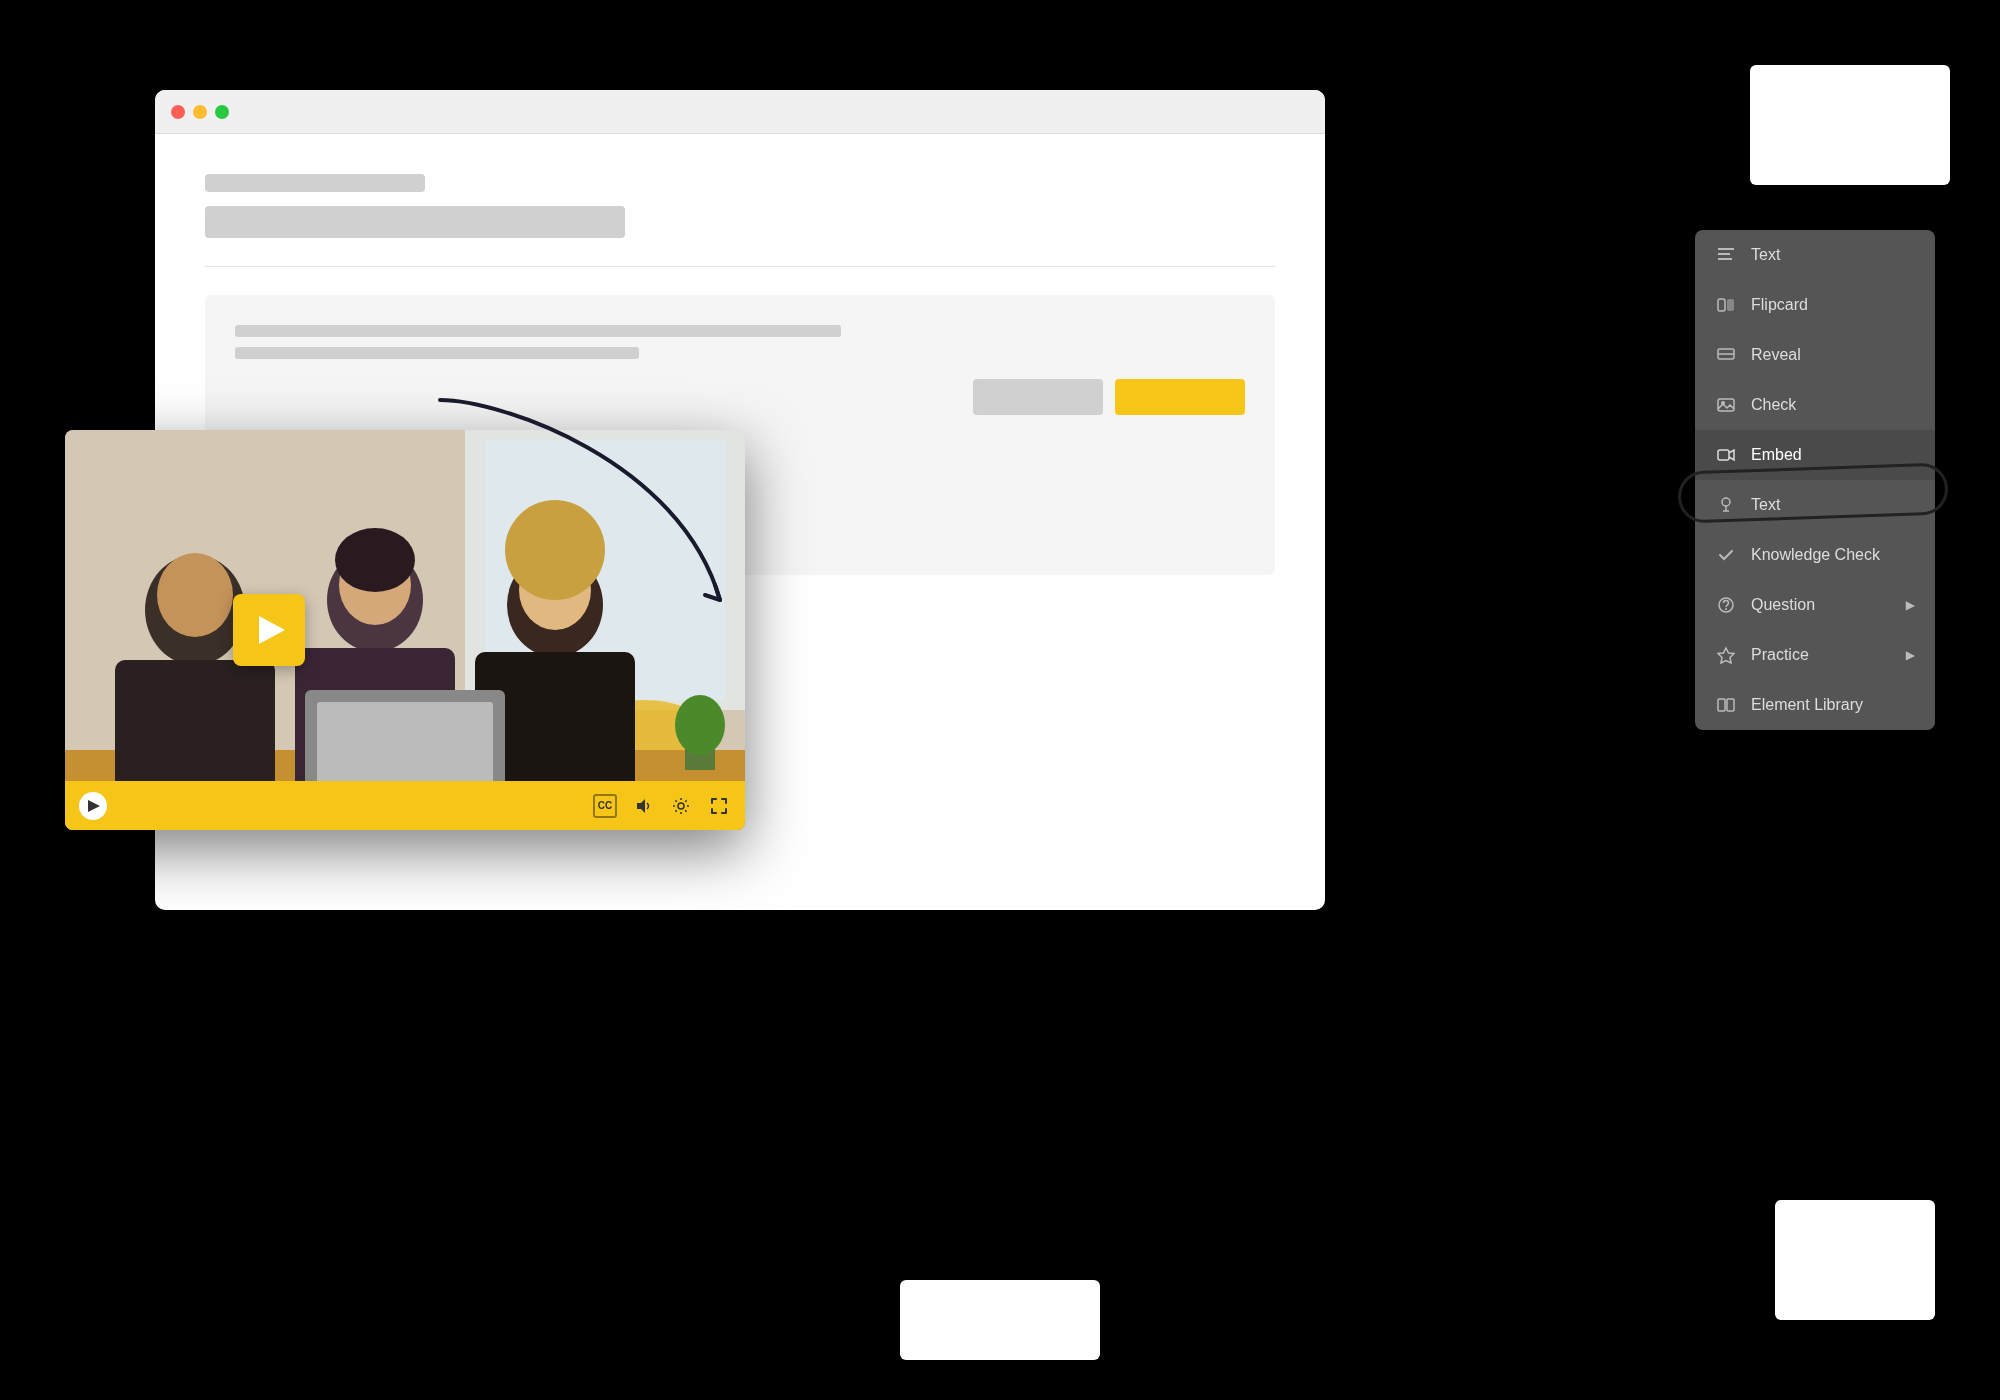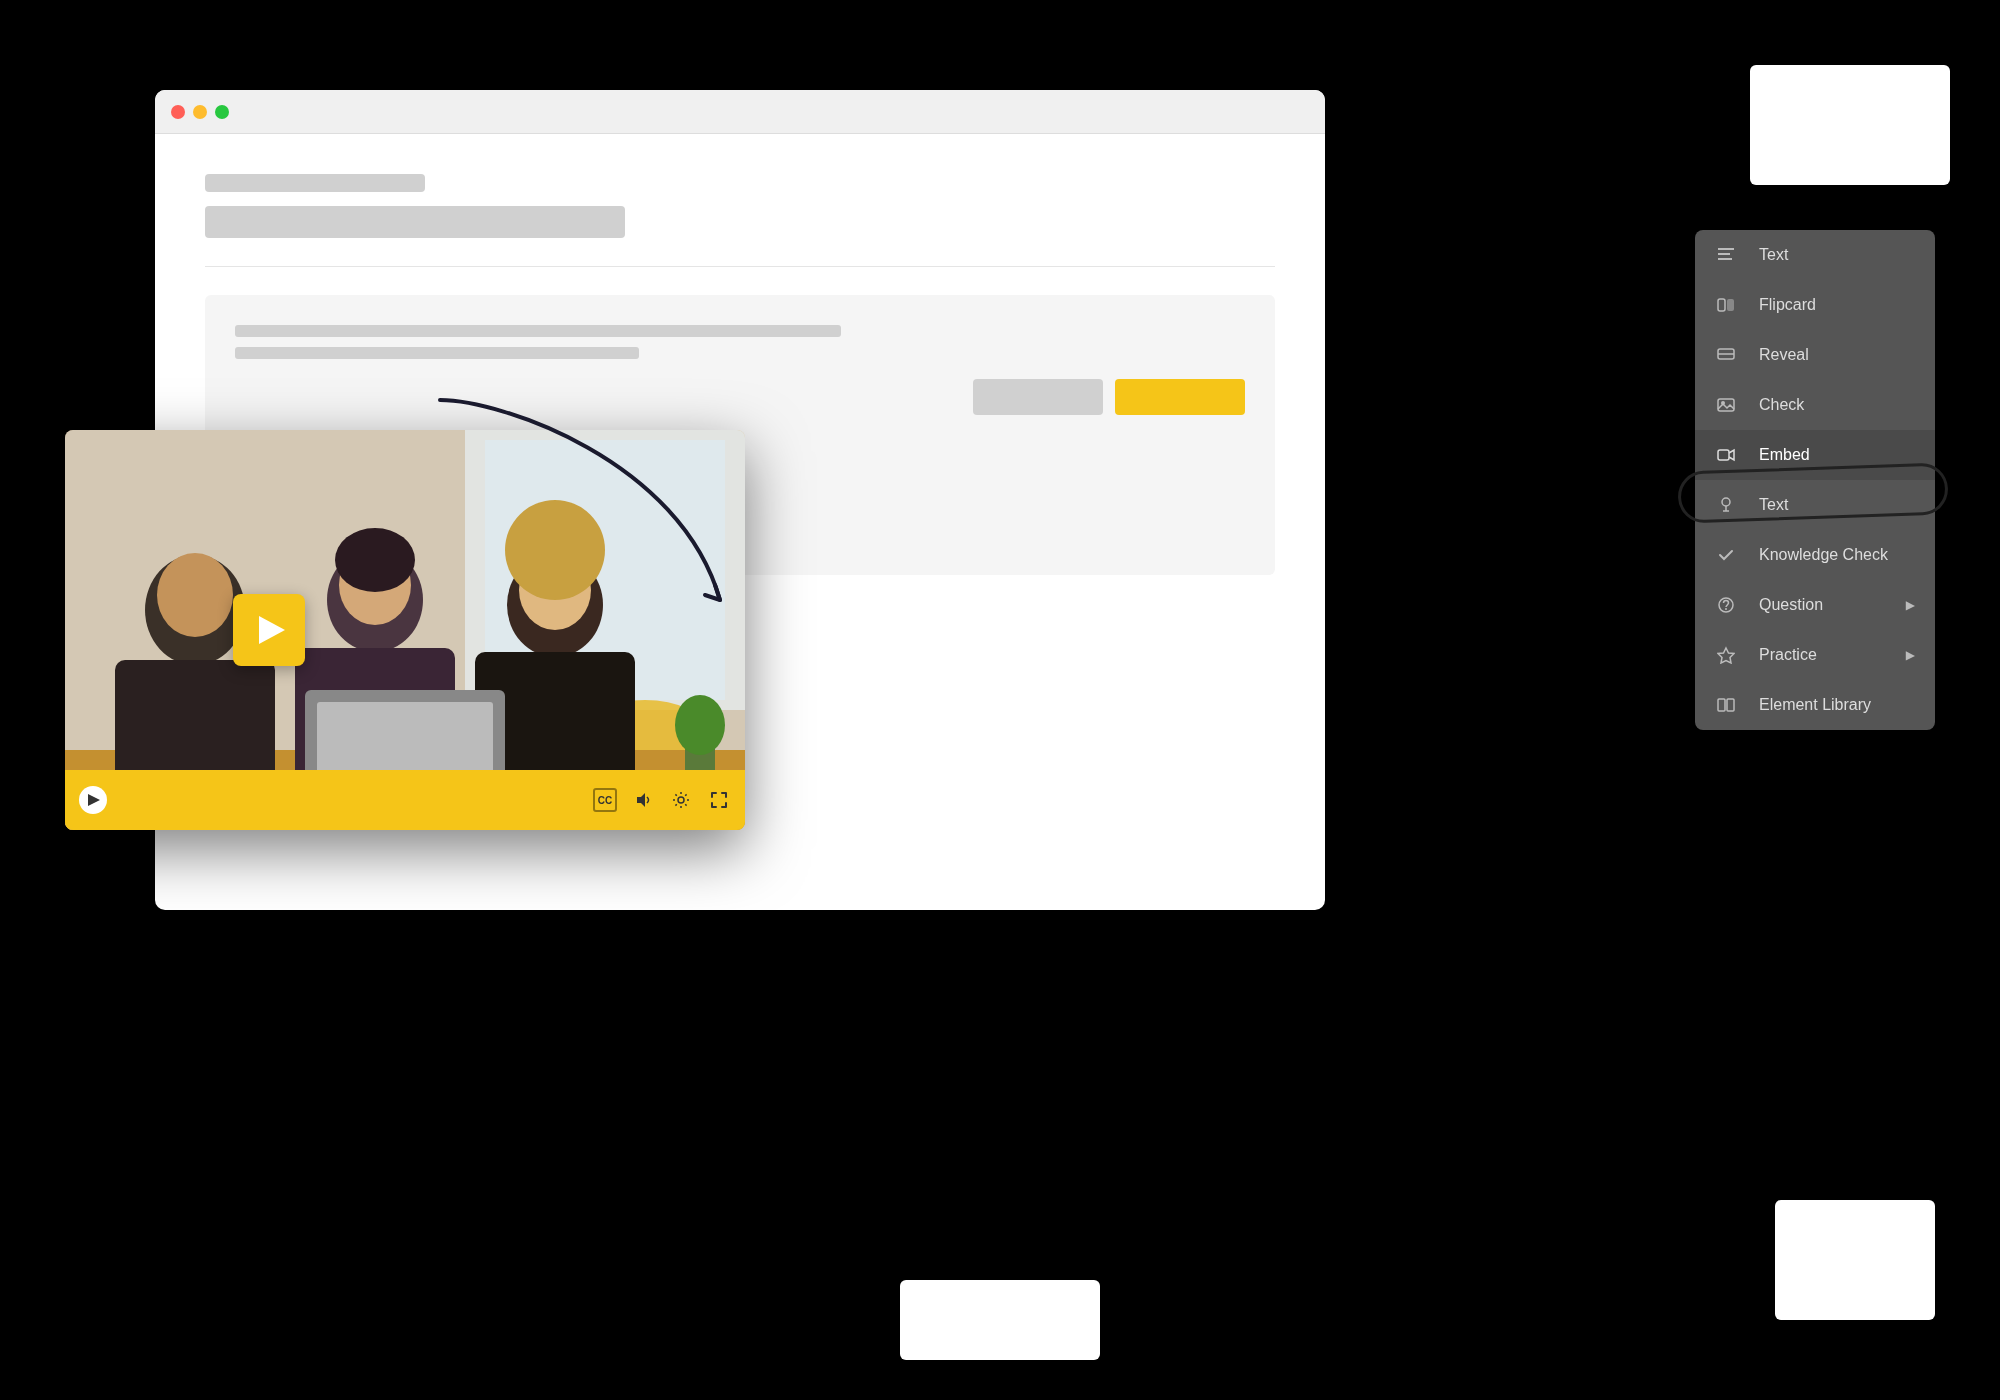--- a/index.html
+++ b/index.html
@@ -172,21 +172,21 @@
       border-color: transparent transparent transparent #fff;
       margin-left: 5px;
     }
 
     
     .video-controls {
       position: absolute;
       bottom: 0;
       left: 0;
       right: 0;
-      height: 60px;
+      height: 49px;
       background: #f5c518;
       display: flex;
       align-items: center;
       padding: 0 14px;
       gap: 14px;
       z-index: 10;
     }
 
     .ctrl-play {
       width: 28px;
@@ -235,21 +235,21 @@
       background: #555;
       border-radius: 8px;
       overflow: hidden;
       box-shadow: 0 10px 40px rgba(0,0,0,0.5);
       z-index: 20;
     }
 
     .menu-item {
       display: flex;
       align-items: center;
-      gap: 22px;
+      gap: 14px;
       padding: 14px 20px;
       cursor: pointer;
       color: #ddd;
       font-size: 16px;
       font-weight: 400;
       transition: background 0.15s;
     }
 
     .menu-item.highlighted {
       background: #4a4a4a;

